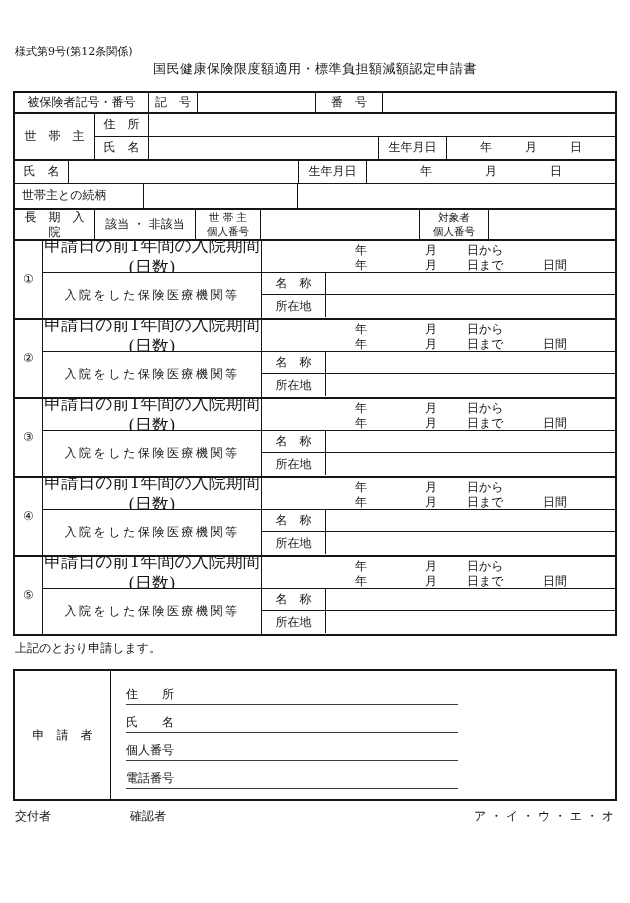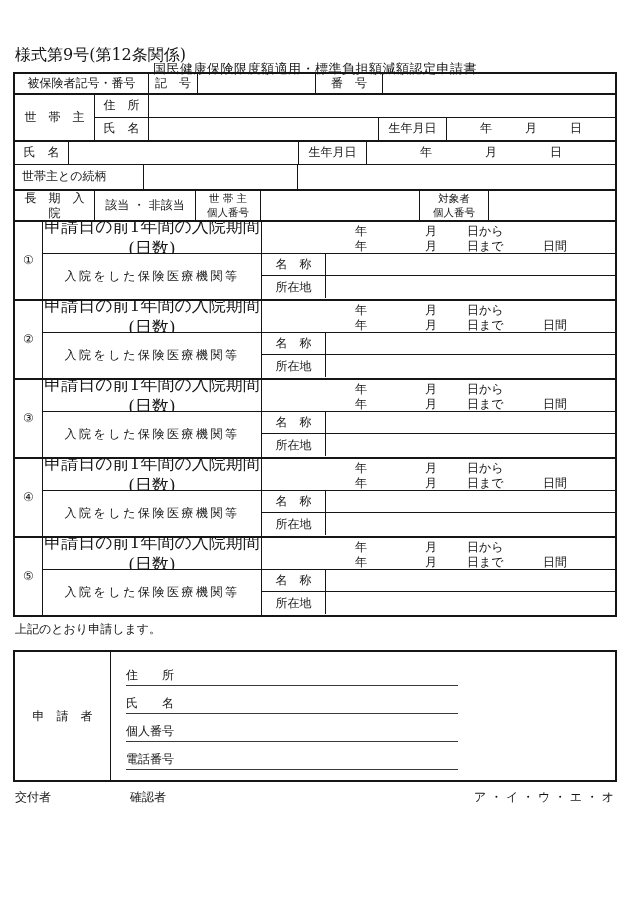--- a/index.html
+++ b/index.html
@@ -3,23 +3,23 @@
 <meta charset="utf-8">
 <style>
   html,body{margin:0;padding:0;background:#fff;}
   body{
     width:630px;height:903px;position:relative;
     font-family:"DejaVu Serif","Liberation Serif",serif;
     color:#151515;font-size:12px;line-height:1.25;
     -webkit-font-smoothing:antialiased;
   }
   .abs{position:absolute;}
-  .form-no{left:15px;top:45px;font-size:16px;}
+  .form-no{left:15px;top:45px;font-size:11px;}
   .title{left:0;top:61px;width:630px;text-align:center;font-size:13px;letter-spacing:.5px;}
-  .content{position:absolute;left:13px;top:72px;width:604px;}
+  .content{position:absolute;left:13px;top:91px;width:604px;}
 
   
   .tbl{border:2px solid #151515;box-sizing:border-box;width:604px;}
   .row{display:flex;align-items:stretch;box-sizing:border-box;}
   .bb{border-bottom:1px solid #151515;}
   .bb2{border-bottom:2px solid #151515;}
   .c{border-right:1px solid #151515;box-sizing:border-box;display:flex;
      align-items:center;justify-content:center;text-align:center;overflow:hidden;}
   .c.nob{border-right:none;}
   .c.left{justify-content:flex-start;padding-left:7px;text-align:left;}

